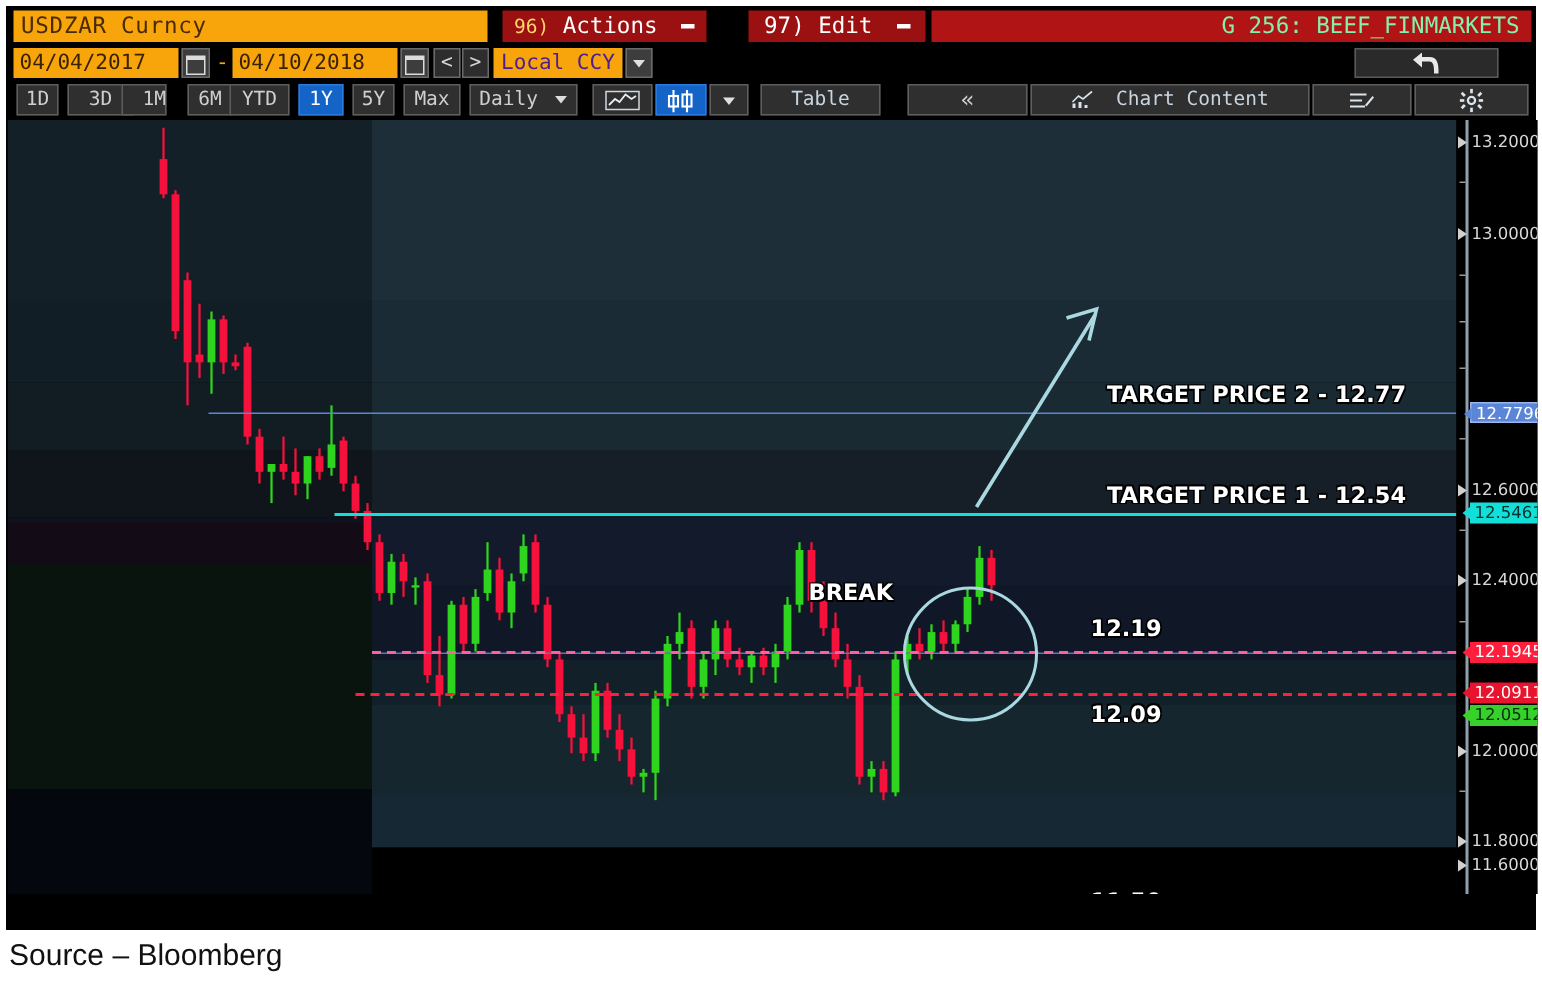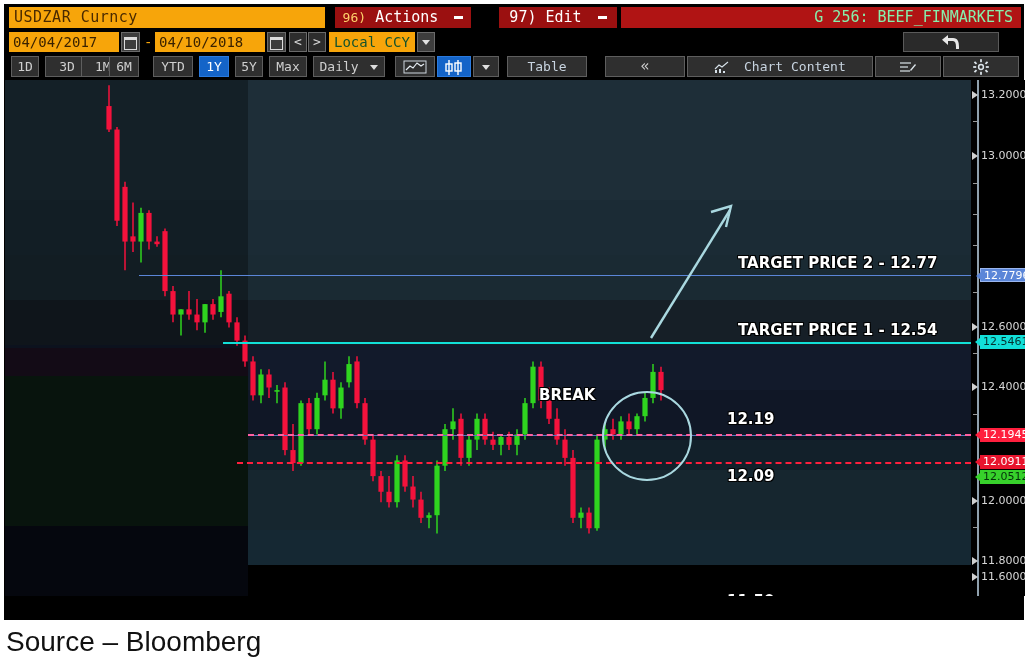--- a/index.html
+++ b/index.html
@@ -25,21 +25,21 @@
 
   
   .hdr2{position:absolute;left:0;top:25px;height:24px;width:100%;background:#000;}
   .date-box{position:absolute;top:2px;height:20px;background:#f7a50a;color:#3a2200;
             font-family:"DejaVu Sans Mono",monospace;font-size:14px;line-height:20px;padding:0 4px;box-sizing:border-box;}
   .cal-btn{position:absolute;top:2px;width:19px;height:20px;background:#3d3d3d;border:1px solid #6a6a6a;box-sizing:border-box;}
   .cal-glyph{display:block;width:11px;height:9px;margin:4px auto 0;border:1px solid #dcdcdc;border-top:3px solid #dcdcdc;}
   .dash-sep{position:absolute;top:4px;color:#f7a50a;font-family:"DejaVu Sans Mono",monospace;font-size:14px;}
   .navbtn{position:absolute;top:2px;width:18px;height:20px;background:#2d2d2d;border:1px solid #6a6a6a;color:#d8d8d8;
           font-family:"DejaVu Sans Mono",monospace;font-size:13px;line-height:18px;text-align:center;box-sizing:border-box;}
-  .ccy-box{position:absolute;top:2px;height:20px;background:#f7a50a;color:#14532d;
+  .ccy-box{position:absolute;top:2px;height:20px;background:#f7a50a;color:#4c1d95;
            font-family:"DejaVu Sans Mono",monospace;font-size:14px;line-height:20px;padding:0 5px;box-sizing:border-box;}
   .ccy-arrow{position:absolute;top:2px;width:18px;height:20px;background:#3d3d3d;border:1px solid #6a6a6a;box-sizing:border-box;}
   .tri-d{width:0;height:0;border-left:4px solid transparent;border-right:4px solid transparent;border-top:5px solid #e0e0e0;margin:7px auto 0;}
   .undo-btn{position:absolute;top:2px;right:24px;width:96px;height:20px;background:#2a2a2a;border:1px solid #5a5a5a;box-sizing:border-box;}
 
   
   .hdr3{position:absolute;left:0;top:50px;height:24px;width:100%;background:#000;}
   .tbtn{position:absolute;top:1px;height:21px;background:#2f2f2f;border:1px solid #5e5e5e;color:#cfcfcf;
         font-family:"DejaVu Sans Mono",monospace;font-size:13px;line-height:19px;text-align:center;box-sizing:border-box;}
   .tbtn.sel{background:#1464c8;border-color:#2a7ade;color:#ffffff;}
@@ -66,21 +66,21 @@
   
   .ytick{position:absolute;left:10px;color:#d7d7d7;font-family:"DejaVu Sans",sans-serif;font-size:11px;white-space:nowrap;}
   .ytri{position:absolute;left:1px;width:0;height:0;border-top:4px solid transparent;border-bottom:4px solid transparent;border-left:6px solid #d0d0d0;}
   .ysmall{position:absolute;left:2px;width:4px;height:0;border-top:1px solid #9a9a9a;}
   .yspine{position:absolute;left:6px;top:0;width:2px;height:100%;background:#8fa0ad;}
   .ybadge{position:absolute;left:9px;height:14px;line-height:14px;padding:0 3px;font-family:"DejaVu Sans",sans-serif;
           font-size:11px;white-space:nowrap;box-sizing:border-box;}
   .ybadge .tip{position:absolute;left:-5px;top:3px;width:0;height:0;border-top:4px solid transparent;border-bottom:4px solid transparent;}
 
   
-  #source{position:absolute;left:6px;top:626px;color:#111111;font-family:"Liberation Sans",sans-serif;font-size:28px;}
+  #source{position:absolute;left:6px;top:626px;color:#111111;font-family:"Liberation Sans",sans-serif;font-size:20px;}
 </style>
 </head>
 <body>
 
 <div id="root">
 
   <div id="terminal">
 
     <div class="hdr1">
       <div class="sec-box">USDZAR Curncy</div>
@@ -120,21 +120,21 @@
         <svg width="22" height="16" viewBox="0 0 22 16" style="display:block;margin:2px auto 0;">
           <path d="M13 3 C18 3 19 7 19 12 L19 14 L16 14 L16 12 C16 8 15 6 13 6 L8 6 L8 10 L2 4.8 L8 0 L8 3 Z" fill="#e8e8e8"></path>
         </svg>
       </div>
     </div>
 
     <div class="hdr3">
       <div class="tbtn" style="left:6px;width:28px;">1D</div>
       <div class="tbtn" style="left:40px;width:44px;">3D</div>
       <div class="tbtn" style="left:76px;width:30px;padding-left:13px;">1M</div>
-      <div class="tbtn" style="left:104px;width:30px;">6M</div>
+      <div class="tbtn" style="left:120px;width:30px;">6M</div>
       <div class="tbtn" style="left:148px;width:40px;">YTD</div>
       <div class="tbtn sel" style="left:194px;width:30px;">1Y</div>
       <div class="tbtn" style="left:230px;width:28px;">5Y</div>
       <div class="tbtn" style="left:264px;width:38px;">Max</div>
 
       <div class="tbtn wide" style="left:308px;width:72px;">
         <span>Daily</span>
         <span style="display:inline-block;width:0;height:0;border-left:4px solid transparent;border-right:4px solid transparent;border-top:5px solid #dcdcdc;vertical-align:middle;margin-left:4px;"></span>
       </div>
 

